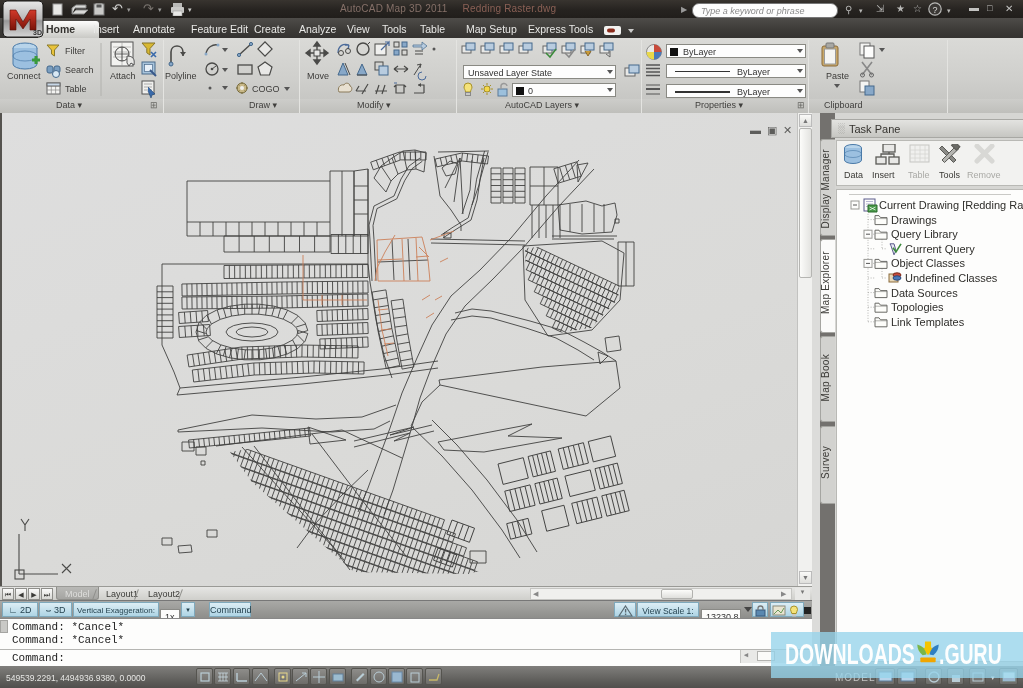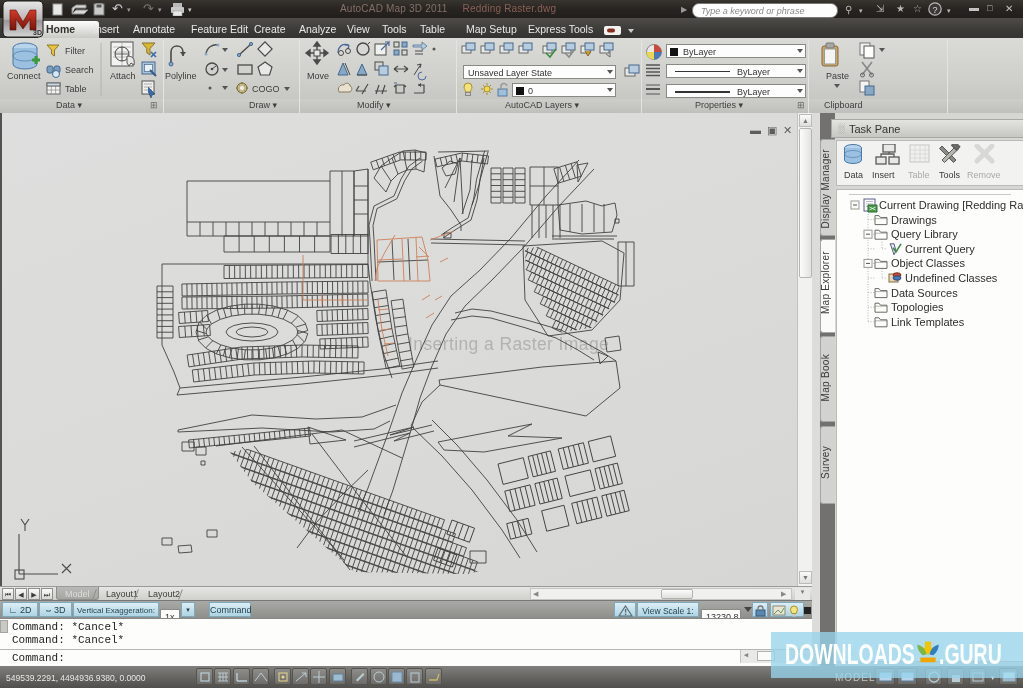--- a/index.html
+++ b/index.html
@@ -450,21 +450,20 @@
     <div class="plabel" style="left:824px;">Clipboard</div>
   </div>
   <div class="abs psep" style="left:163px;"></div>
   <div class="abs psep" style="left:299px;"></div>
   <div class="abs psep" style="left:456px;"></div>
   <div class="abs psep" style="left:641px;"></div>
   <div class="abs psep" style="left:808px;"></div>
   <div class="abs psep" style="left:947px;"></div>
 
   <div id="canvas" class="abs">
-    <div id="wmtext">Inserting a Raster Image</div>
     <svg id="mapsvg" width="812" height="473" viewBox="0 0 812 473">
 <g stroke="#414140" fill="none" stroke-width="0.9" stroke-linejoin="round">
 <polygon points="185.0,68.0 328.0,68.0 328.0,58.0 352.0,58.0 352.0,123.0 185.0,123.0"></polygon>
           <line x1="328.0" y1="68.0" x2="328.0" y2="123.0"></line>
           <line x1="340.0" y1="58.0" x2="340.0" y2="123.0"></line>
           <line x1="185.0" y1="109.0" x2="328.0" y2="109.0"></line>
           <line x1="198.0" y1="109.0" x2="198.0" y2="123.0"></line>
           <line x1="211.0" y1="109.0" x2="211.0" y2="123.0"></line>
           <line x1="224.0" y1="109.0" x2="224.0" y2="123.0"></line>
           <line x1="237.0" y1="109.0" x2="237.0" y2="123.0"></line>

